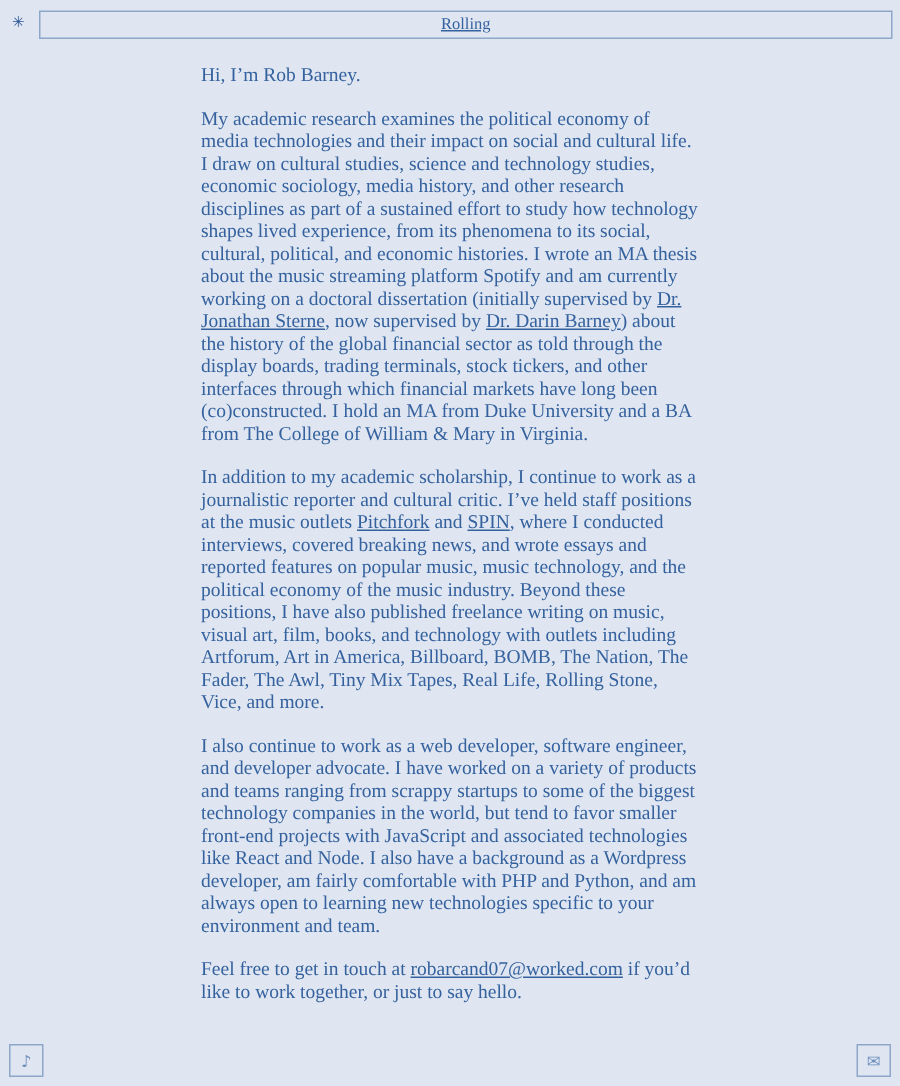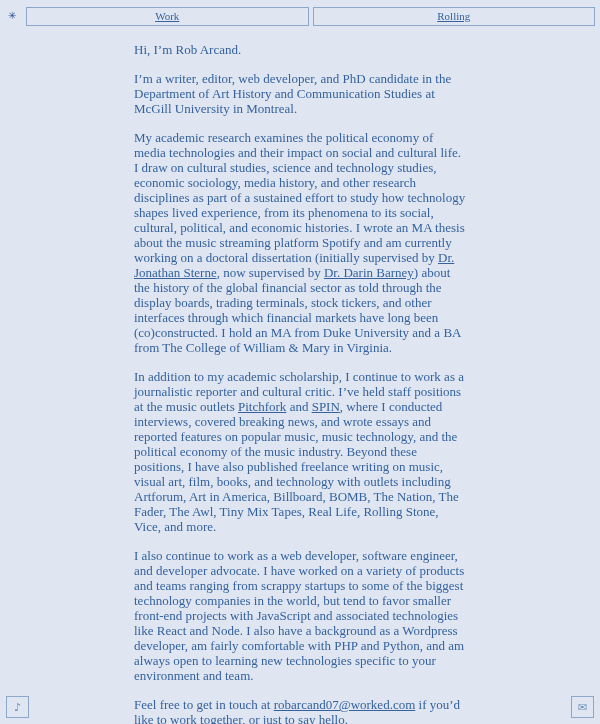--- a/index.html
+++ b/index.html
@@ -88,30 +88,26 @@
     line-height: 11px;
     color: #6f8fbd;
   }
 </style>
 </head>
 <body>
 
 <header class="nav">
   <span class="star">✳</span>
   <a class="navbox">
-    <span class="navlabel">Work</span>
-  </a>
-  <a class="navbox">
     <span class="navlabel">Rolling</span>
   </a>
 </header>
 
 <main class="bio">
-    <p>Hi, I’m Rob Arcand.</p>
-    <p>I’m a writer, editor, web developer, and PhD candidate in the Department of Art History and Communication Studies at McGill University in Montreal.</p>
+    <p>Hi, I’m Rob Barney.</p>
     <p>My academic research examines the political economy of media technologies and their impact on social and cultural life. I draw on cultural studies, science and technology studies, economic sociology, media history, and other research disciplines as part of a sustained effort to study how technology shapes lived experience, from its phenomena to its social, cultural, political, and economic histories. I wrote an MA thesis about the music streaming platform Spotify and am currently working on a doctoral dissertation (initially supervised by <a>Dr. Jonathan Sterne</a>, now supervised by <a>Dr. Darin Barney</a>) about the history of the global financial sector as told through the display boards, trading terminals, stock tickers, and other interfaces through which financial markets have long been (co)constructed. I hold an MA from Duke University and a BA from The College of William &amp; Mary in Virginia.</p>
     <p>In addition to my academic scholarship, I continue to work as a journalistic reporter and cultural critic. I’ve held staff positions at the music outlets <a>Pitchfork</a> and <a>SPIN</a>, where I conducted interviews, covered breaking news, and wrote essays and reported features on popular music, music technology, and the political economy of the music industry. Beyond these positions, I have also published freelance writing on music, visual art, film, books, and technology with outlets including Artforum, Art in America, Billboard, BOMB, The Nation, The Fader, The Awl, Tiny Mix Tapes, Real Life, Rolling Stone, Vice, and more.</p>
     <p>I also continue to work as a web developer, software engineer, and developer advocate. I have worked on a variety of products and teams ranging from scrappy startups to some of the biggest technology companies in the world, but tend to favor smaller front-end projects with JavaScript and associated technologies like React and Node. I also have a background as a Wordpress developer, am fairly comfortable with PHP and Python, and am always open to learning new technologies specific to your environment and team.</p>
     <p>Feel free to get in touch at <a>robarcand07@worked.com</a> if you’d like to work together, or just to say hello.</p>
   </main>
 
 <button class="corner left">
   <span class="glyph">♪</span>
 </button>
 <button class="corner right">

